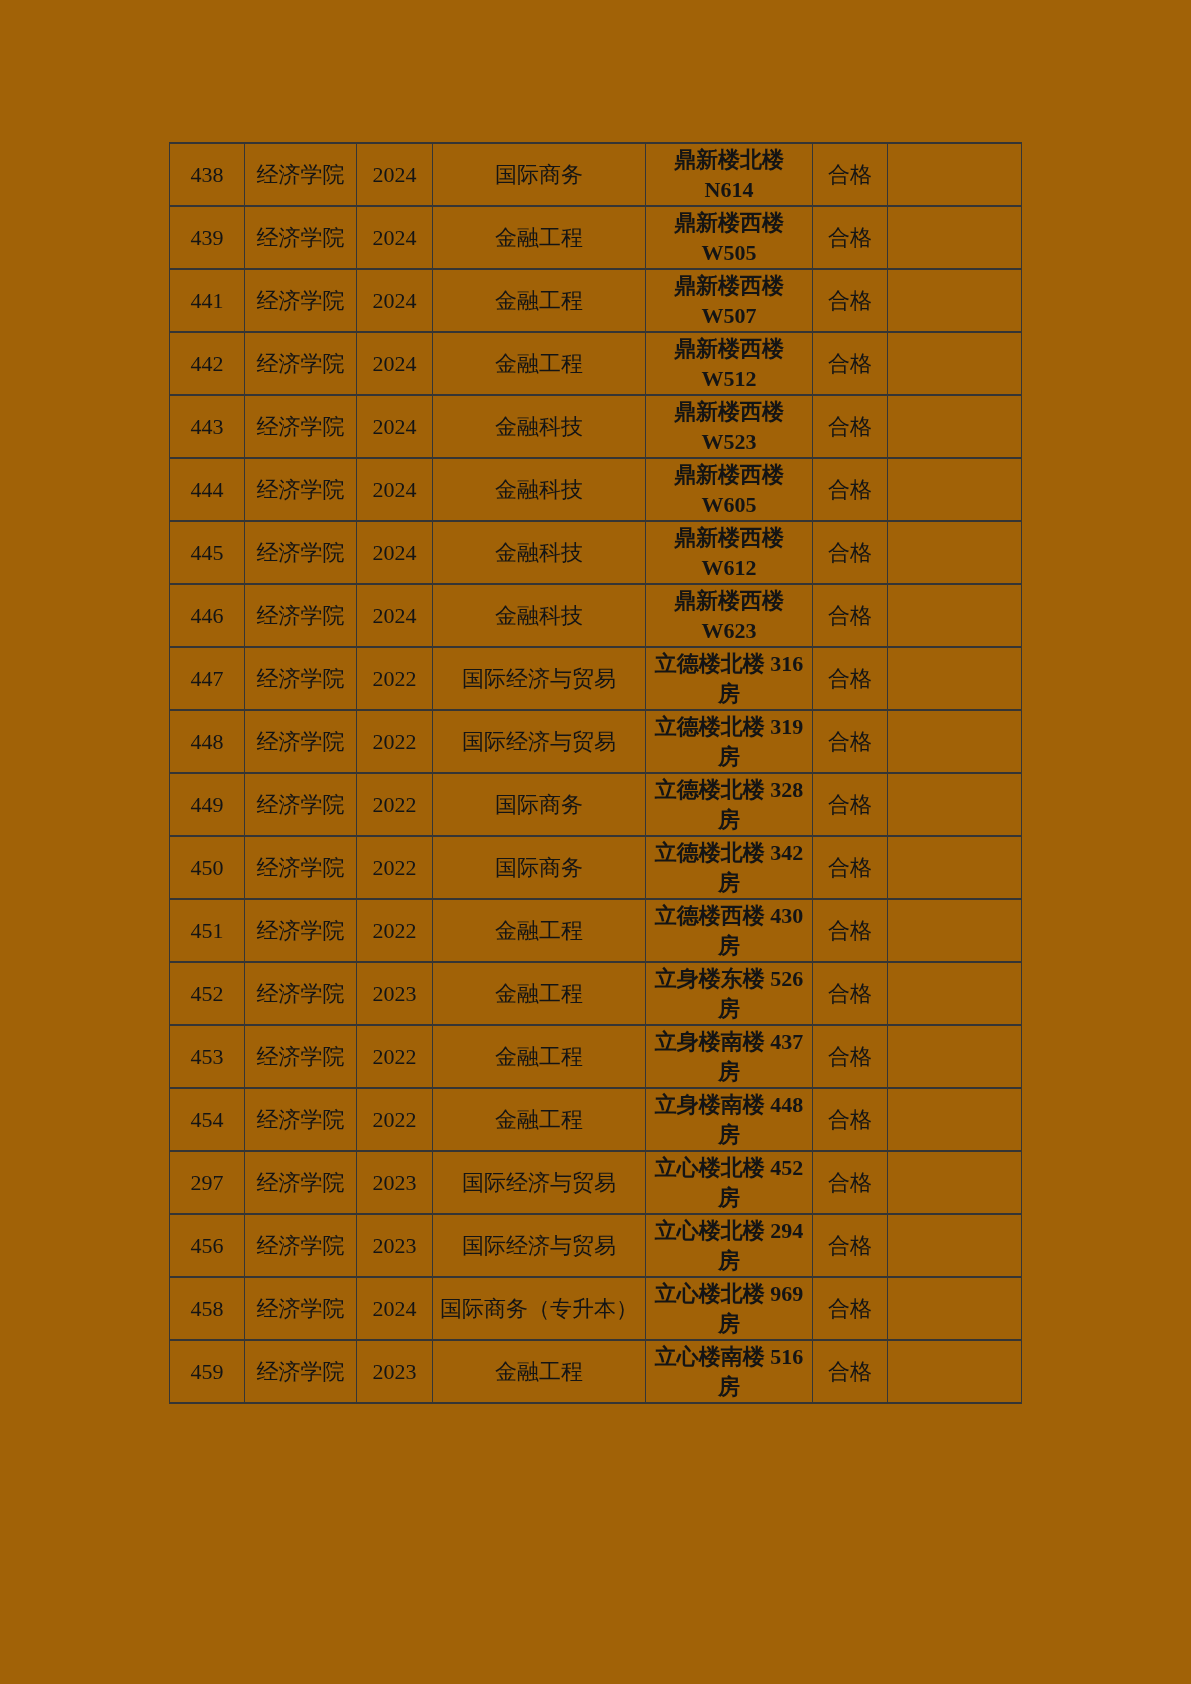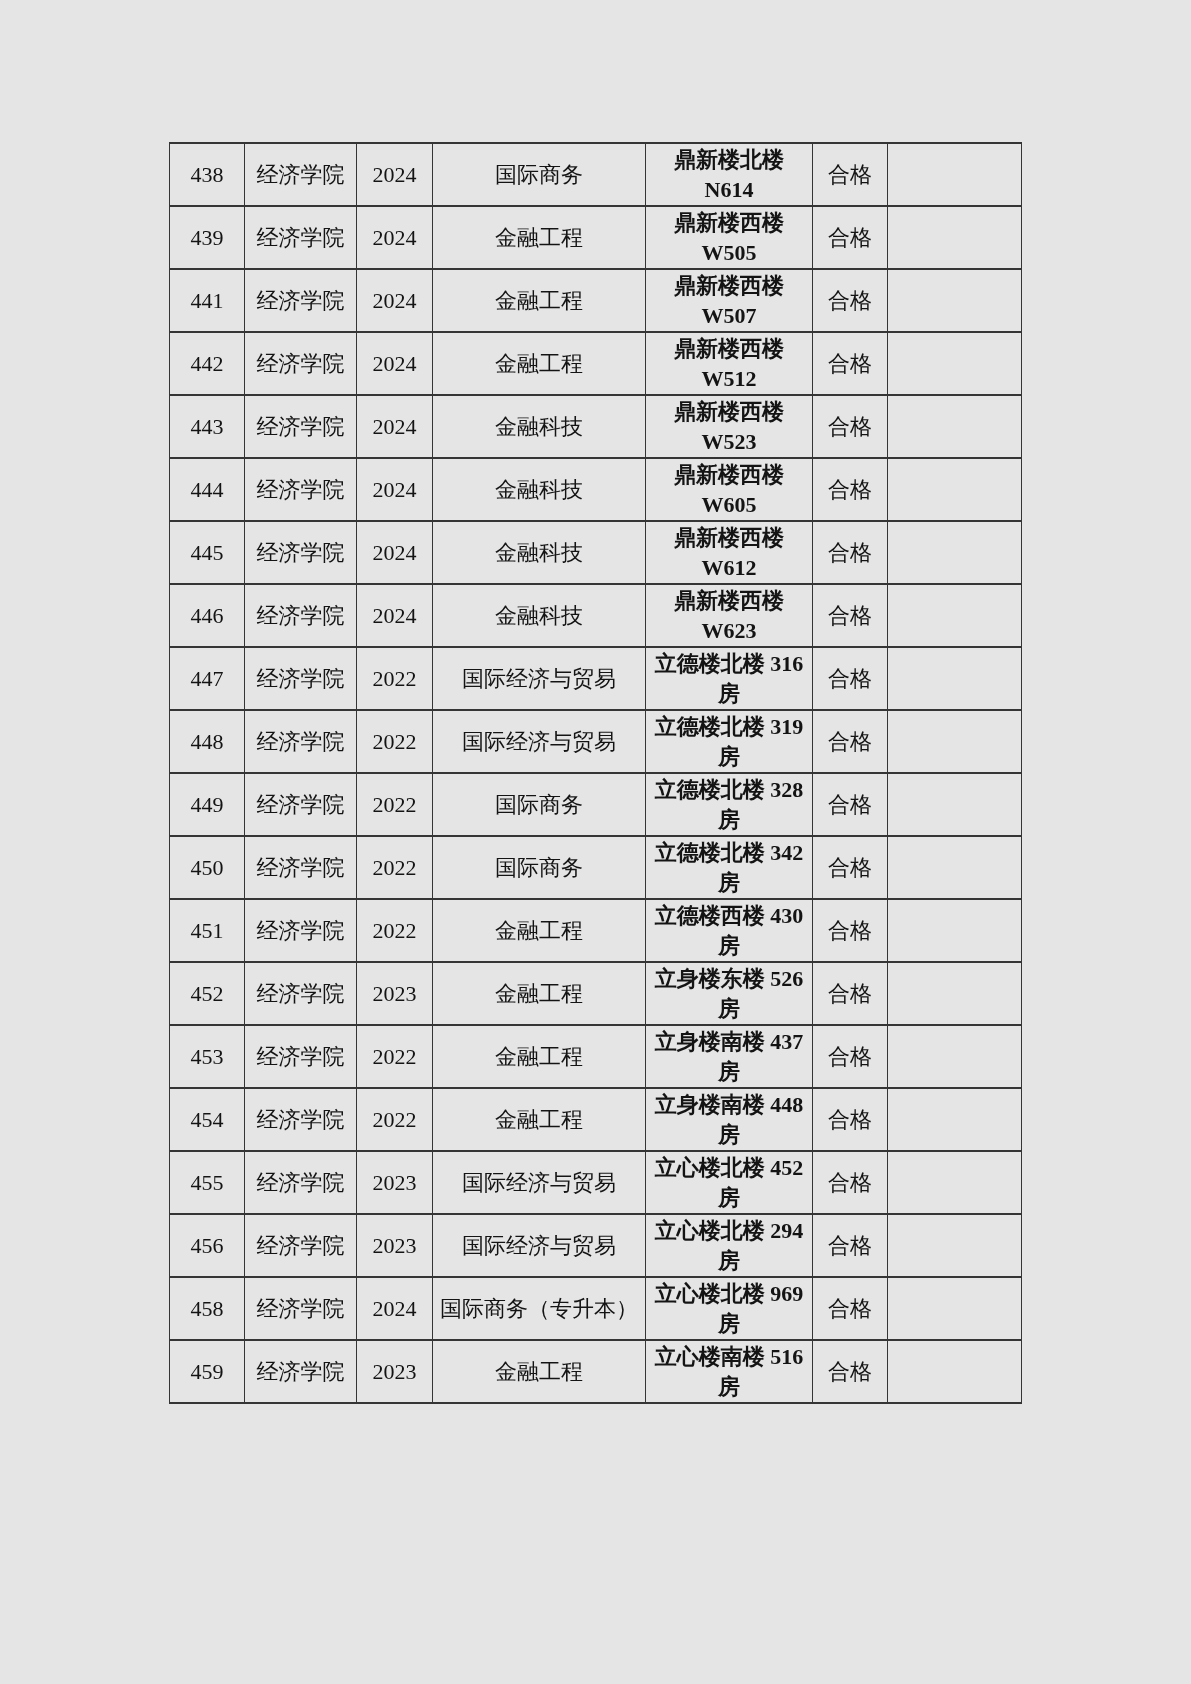--- a/index.html
+++ b/index.html
@@ -4,21 +4,21 @@
 <style>
   html, body {
     margin: 0;
     padding: 0;
     background: #ffffff;
   }
   .page {
     position: relative;
     width: 1191px;
     height: 1684px;
-    background: #e5e5e5;
+    background: #a16207;
     overflow: hidden;
     font-family: "Liberation Serif", "DejaVu Serif", serif;
     color: #141414;
   }
   table.results {
     position: absolute;
     left: 169px;
     top: 142px;
     border-collapse: collapse;
     table-layout: fixed;
@@ -249,21 +249,21 @@
     <td>2022</td>
     <td>金融工程</td>
     <td class="loc">
       <span class="loc-line">立身楼南楼 448</span>
       <span class="loc-line">房</span>
     </td>
     <td>合格</td>
     <td></td>
   </tr>
         <tr>
-    <td>455</td>
+    <td>297</td>
     <td>经济学院</td>
     <td>2023</td>
     <td>国际经济与贸易</td>
     <td class="loc">
       <span class="loc-line">立心楼北楼 452</span>
       <span class="loc-line">房</span>
     </td>
     <td>合格</td>
     <td></td>
   </tr>

